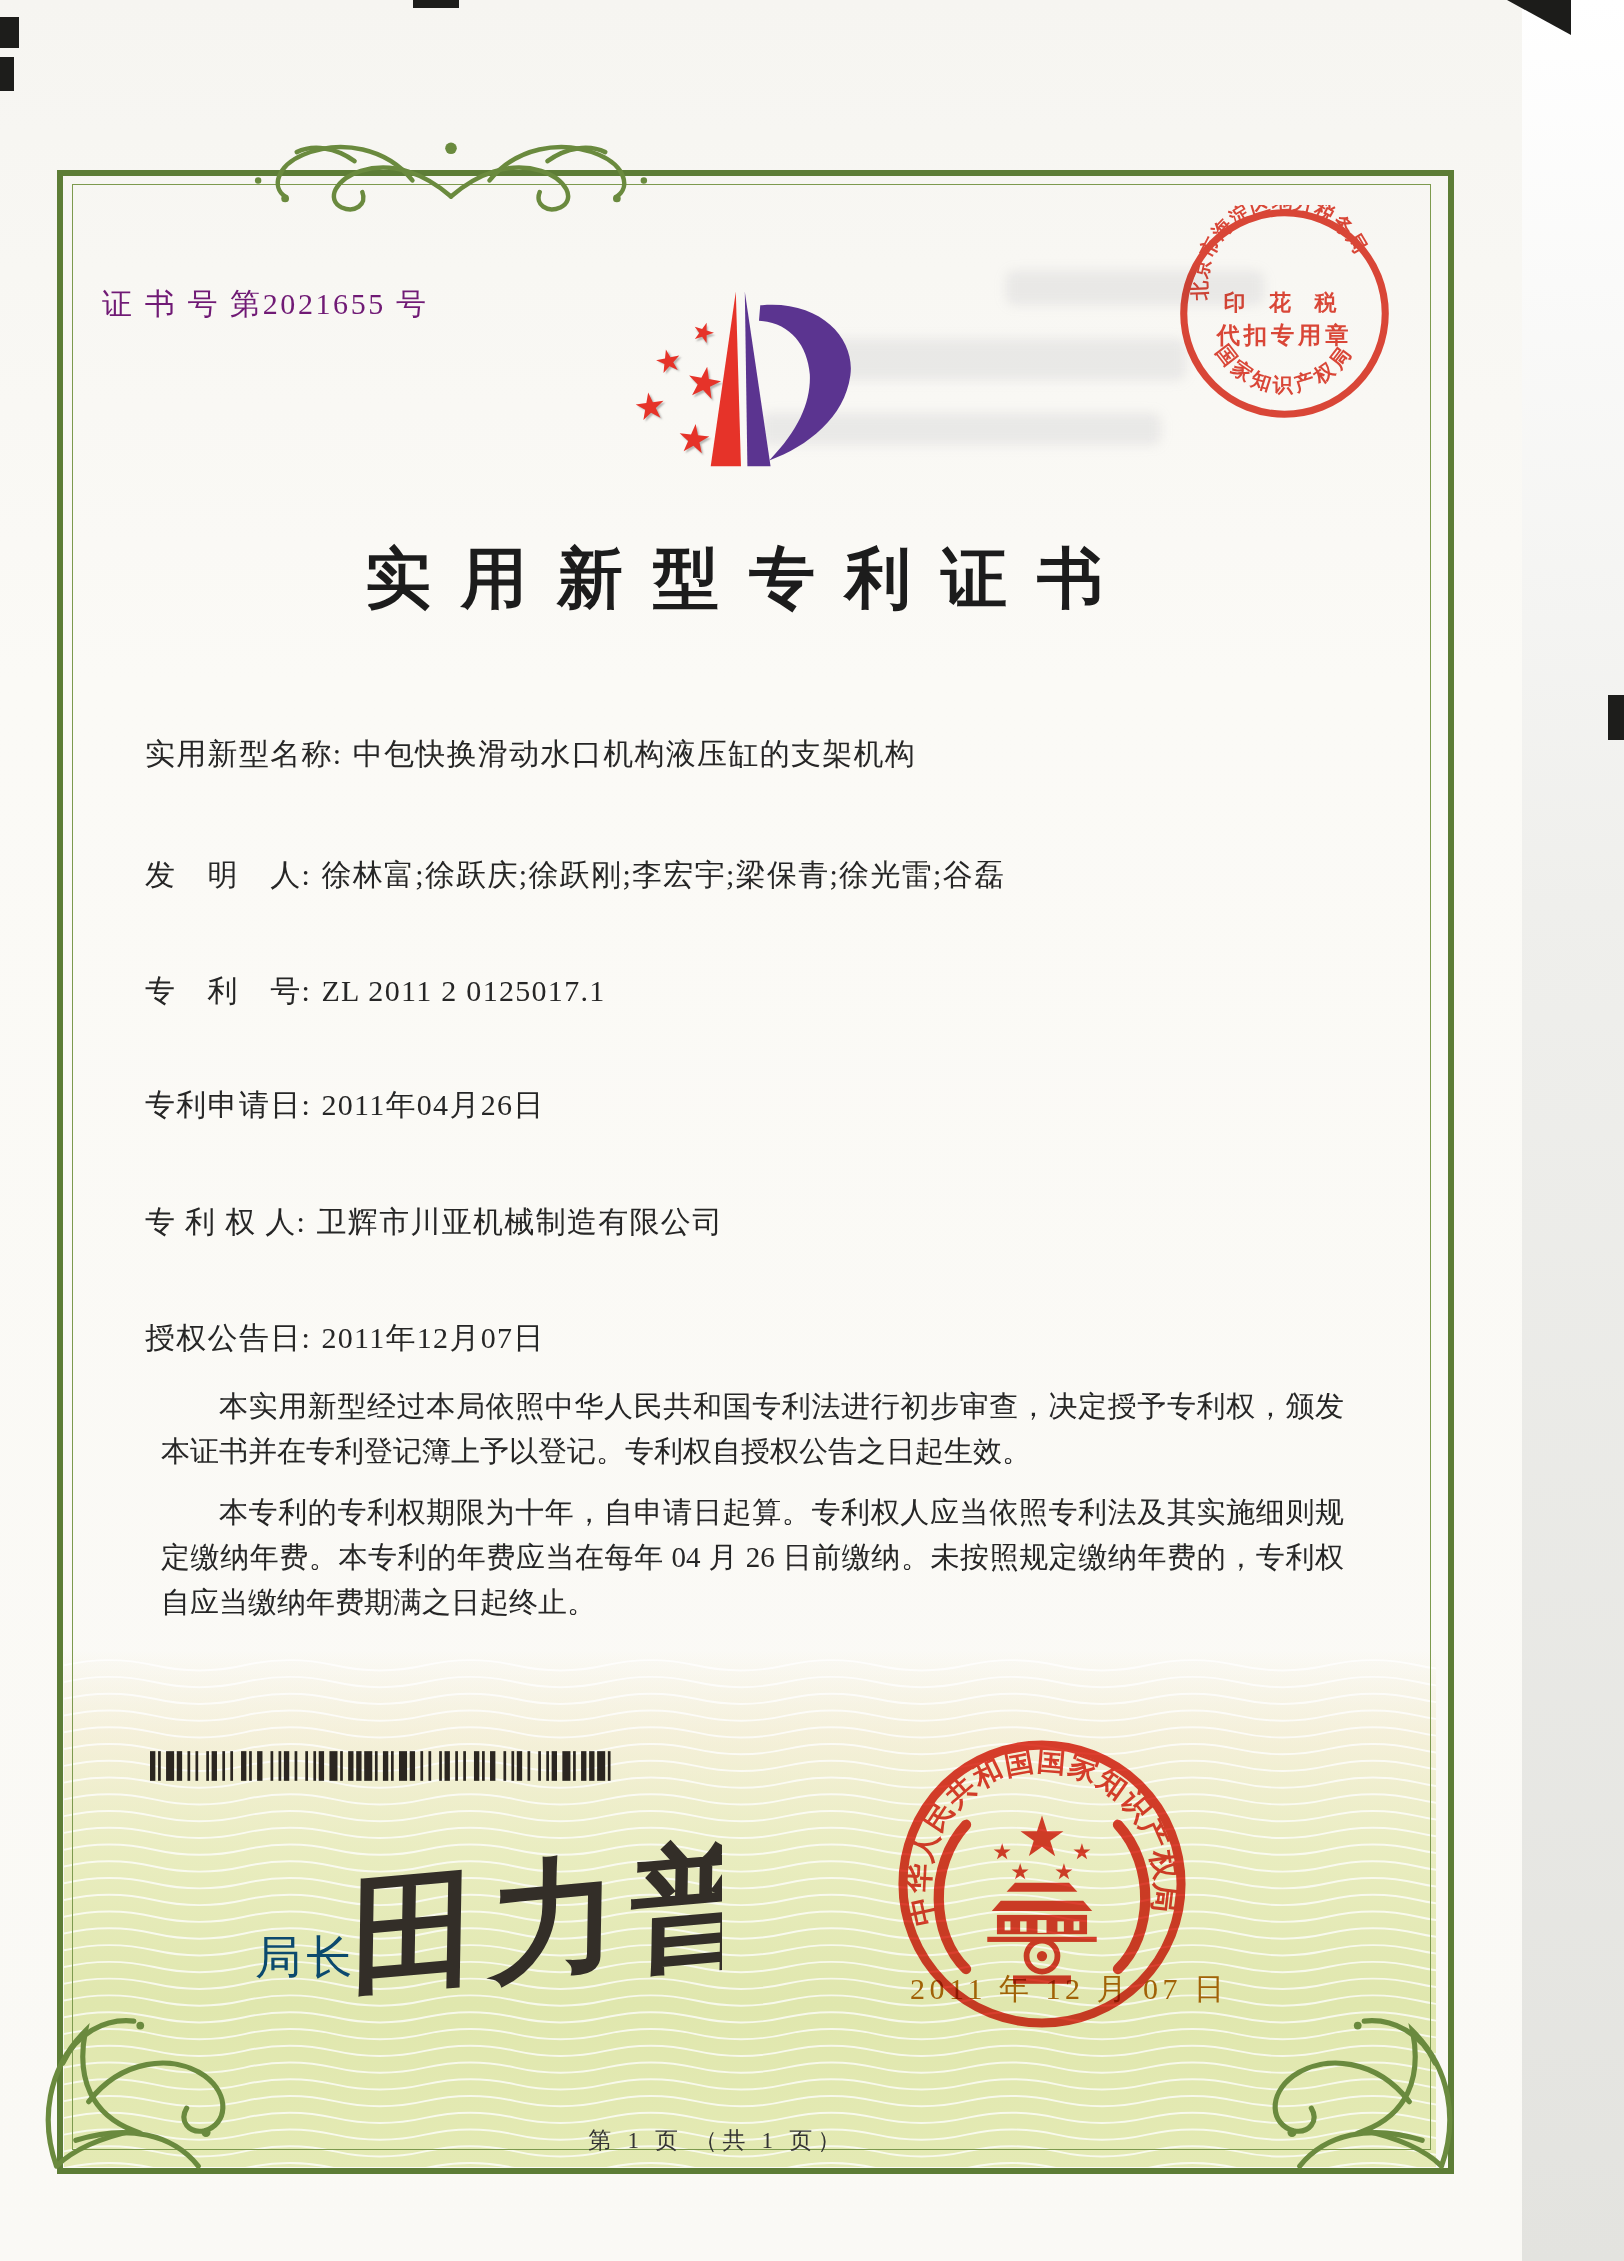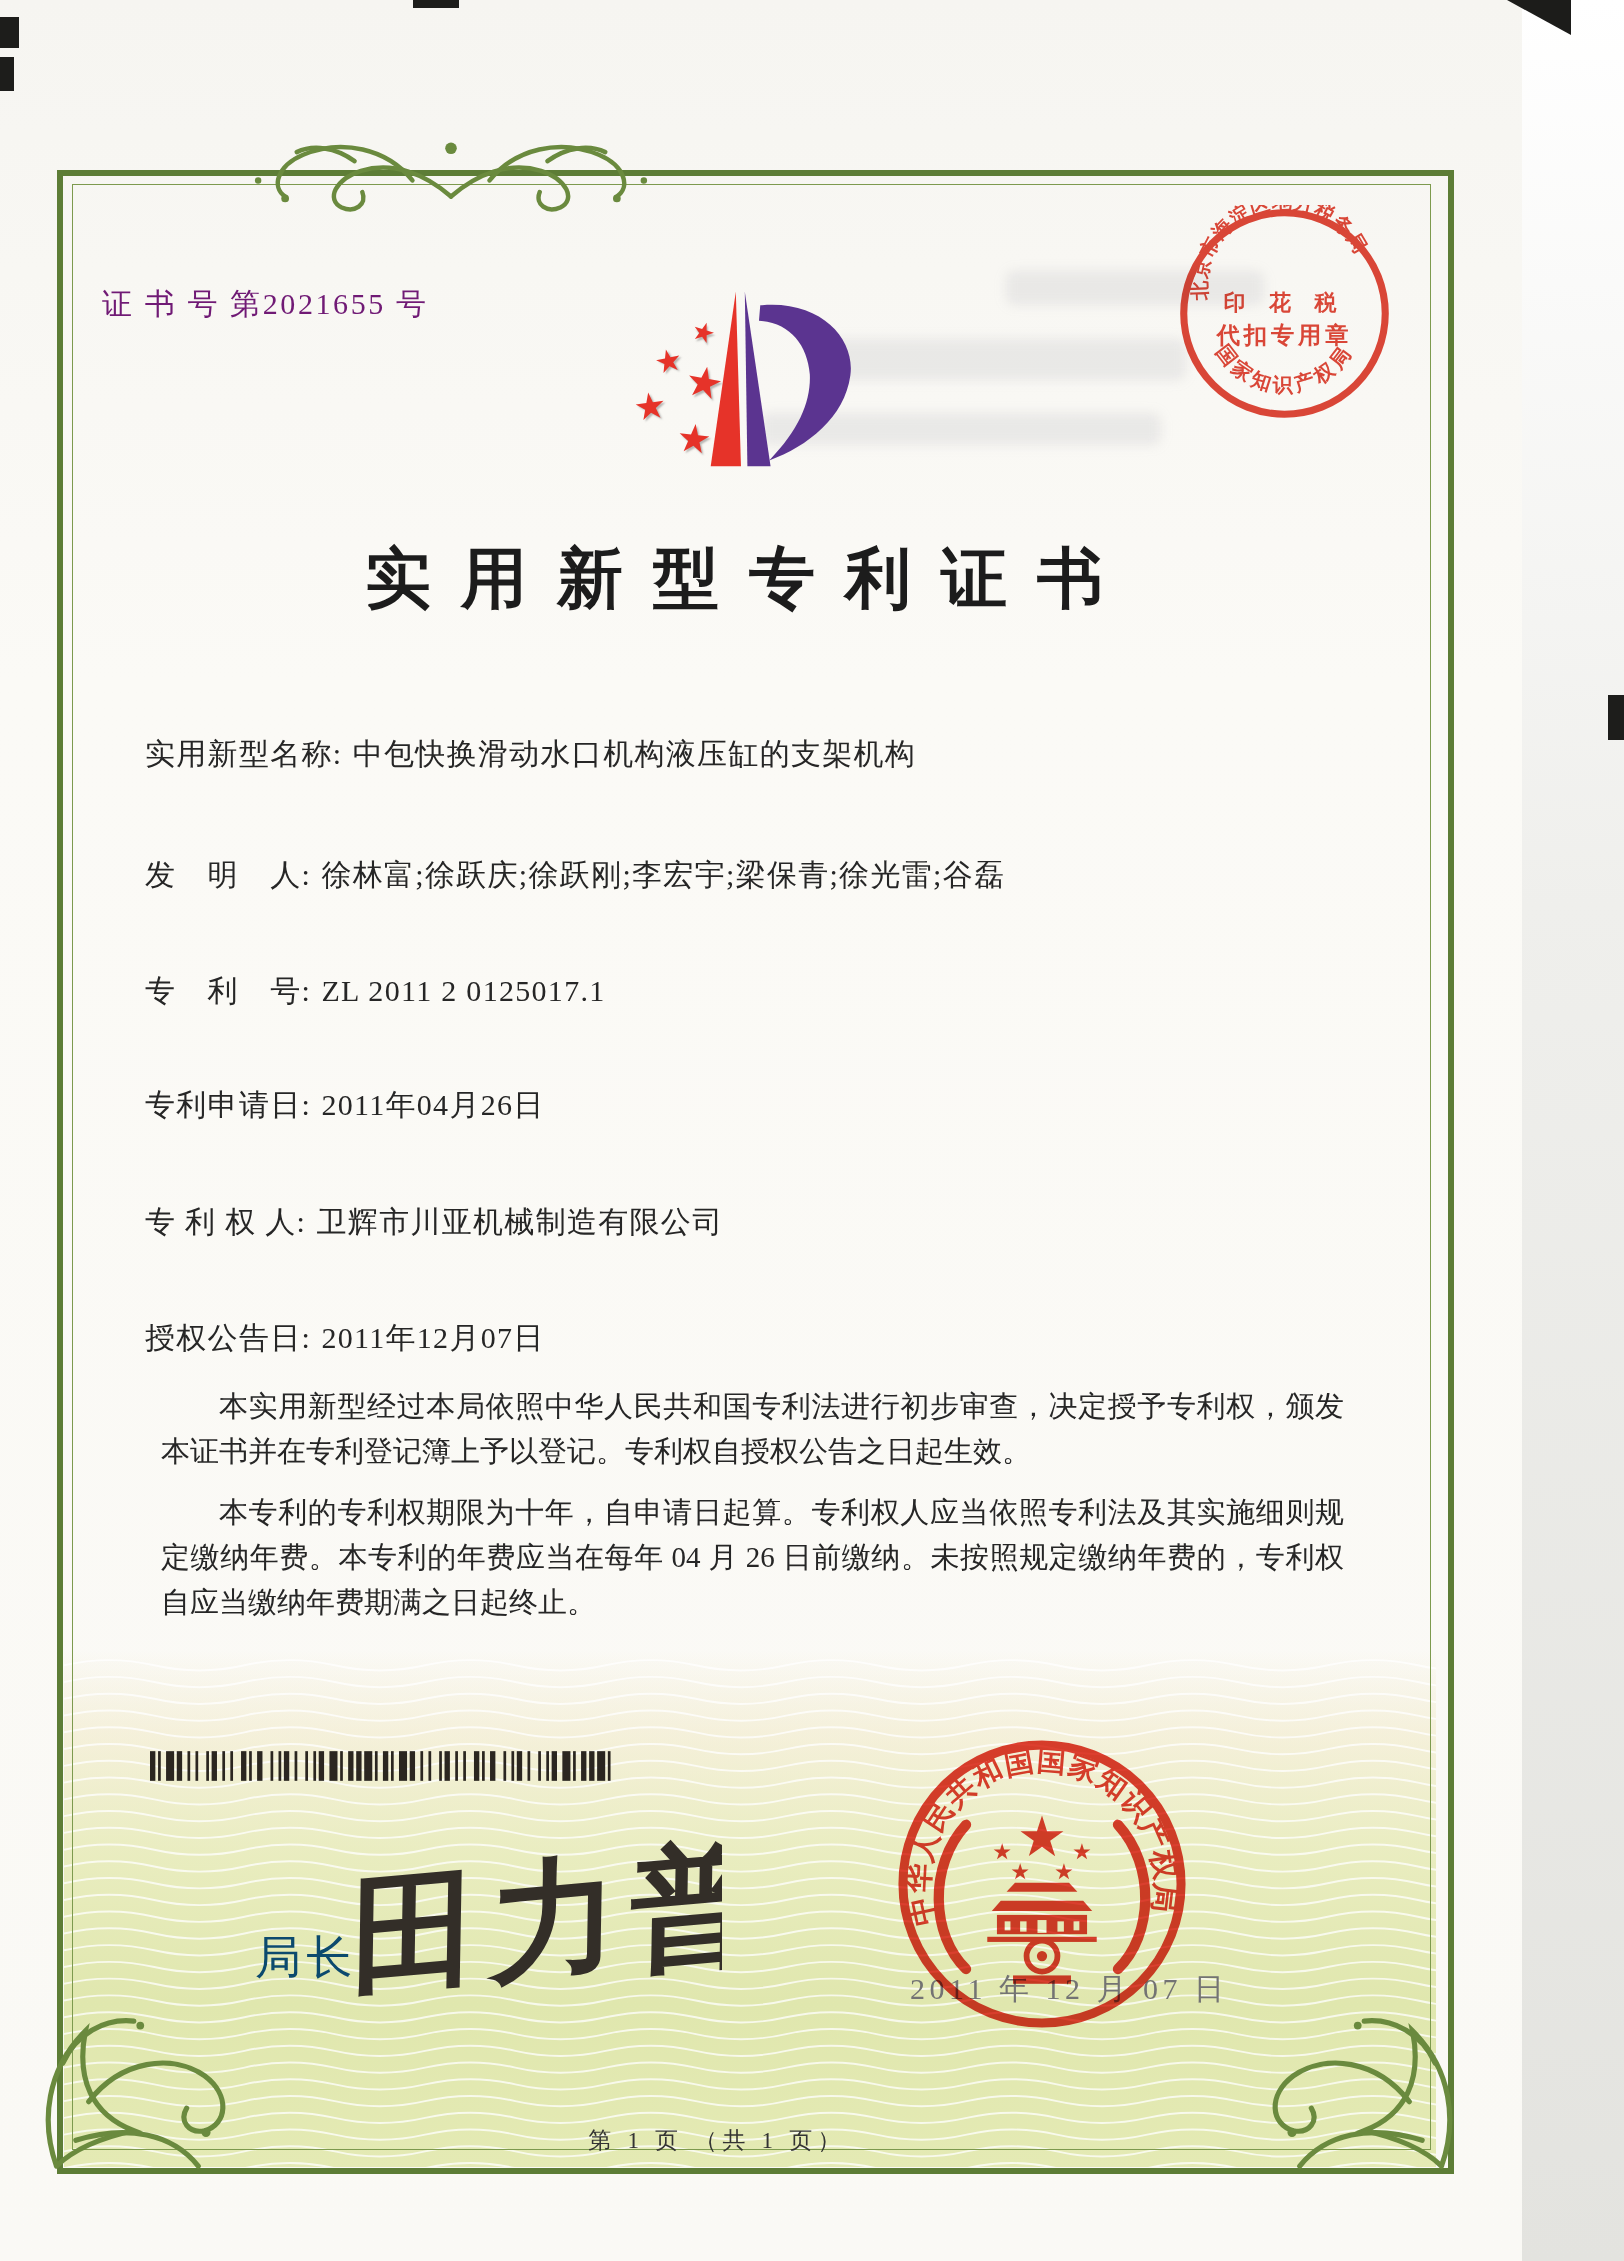--- a/index.html
+++ b/index.html
@@ -20,21 +20,21 @@
     background:linear-gradient(180deg,rgba(240,233,198,0) 0%,rgba(238,229,186,.45) 16%,rgba(228,233,176,.78) 40%,#e0e7ae 68%,#e4eab4 100%);}
   
   .certno{left:102px;top:284px;font-size:30px;letter-spacing:2.6px;color:#701a75;}
   .title{left:63px;top:534px;width:1372px;text-align:center;font-size:66px;font-weight:bold;
          letter-spacing:30px;color:#1c1c1c;}
   .field{left:145px;width:1238px;font-size:30px;letter-spacing:1.3px;color:#262626;white-space:nowrap;margin-top:10px;}
   .field .val{padding-left:10.3px;}
   .body-text{left:145px;top:1368px;width:1215px;font-size:29px;line-height:45px;text-align:justify;color:#262626;}
   .body-text p{margin:16px;text-indent:58px;}
   .sig-role{left:255px;top:1927px;font-size:46px;letter-spacing:5.2px;color:#0c4a6e;}
-  .seal-date{left:910px;top:1969px;font-size:30px;letter-spacing:4.5px;color:#737373;}
+  .seal-date{left:910px;top:1969px;font-size:30px;letter-spacing:4.5px;color:#a16207;}
   .footer{left:63px;top:2125px;width:1308px;text-align:center;font-size:23px;letter-spacing:5.2px;color:#333;}
   
   .logo-star{position:absolute;color:#e63329;line-height:1;text-shadow:1.9px 1.9px 1.9px rgba(60,60,60,.35);}
   
   .bleed{background:rgba(140,140,155,.14);filter:blur(5.8px);border-radius:7.7px;}
   svg text{font-family:"Liberation Serif","DejaVu Serif",serif;}
 </style>
 </head>
 <body>
 

